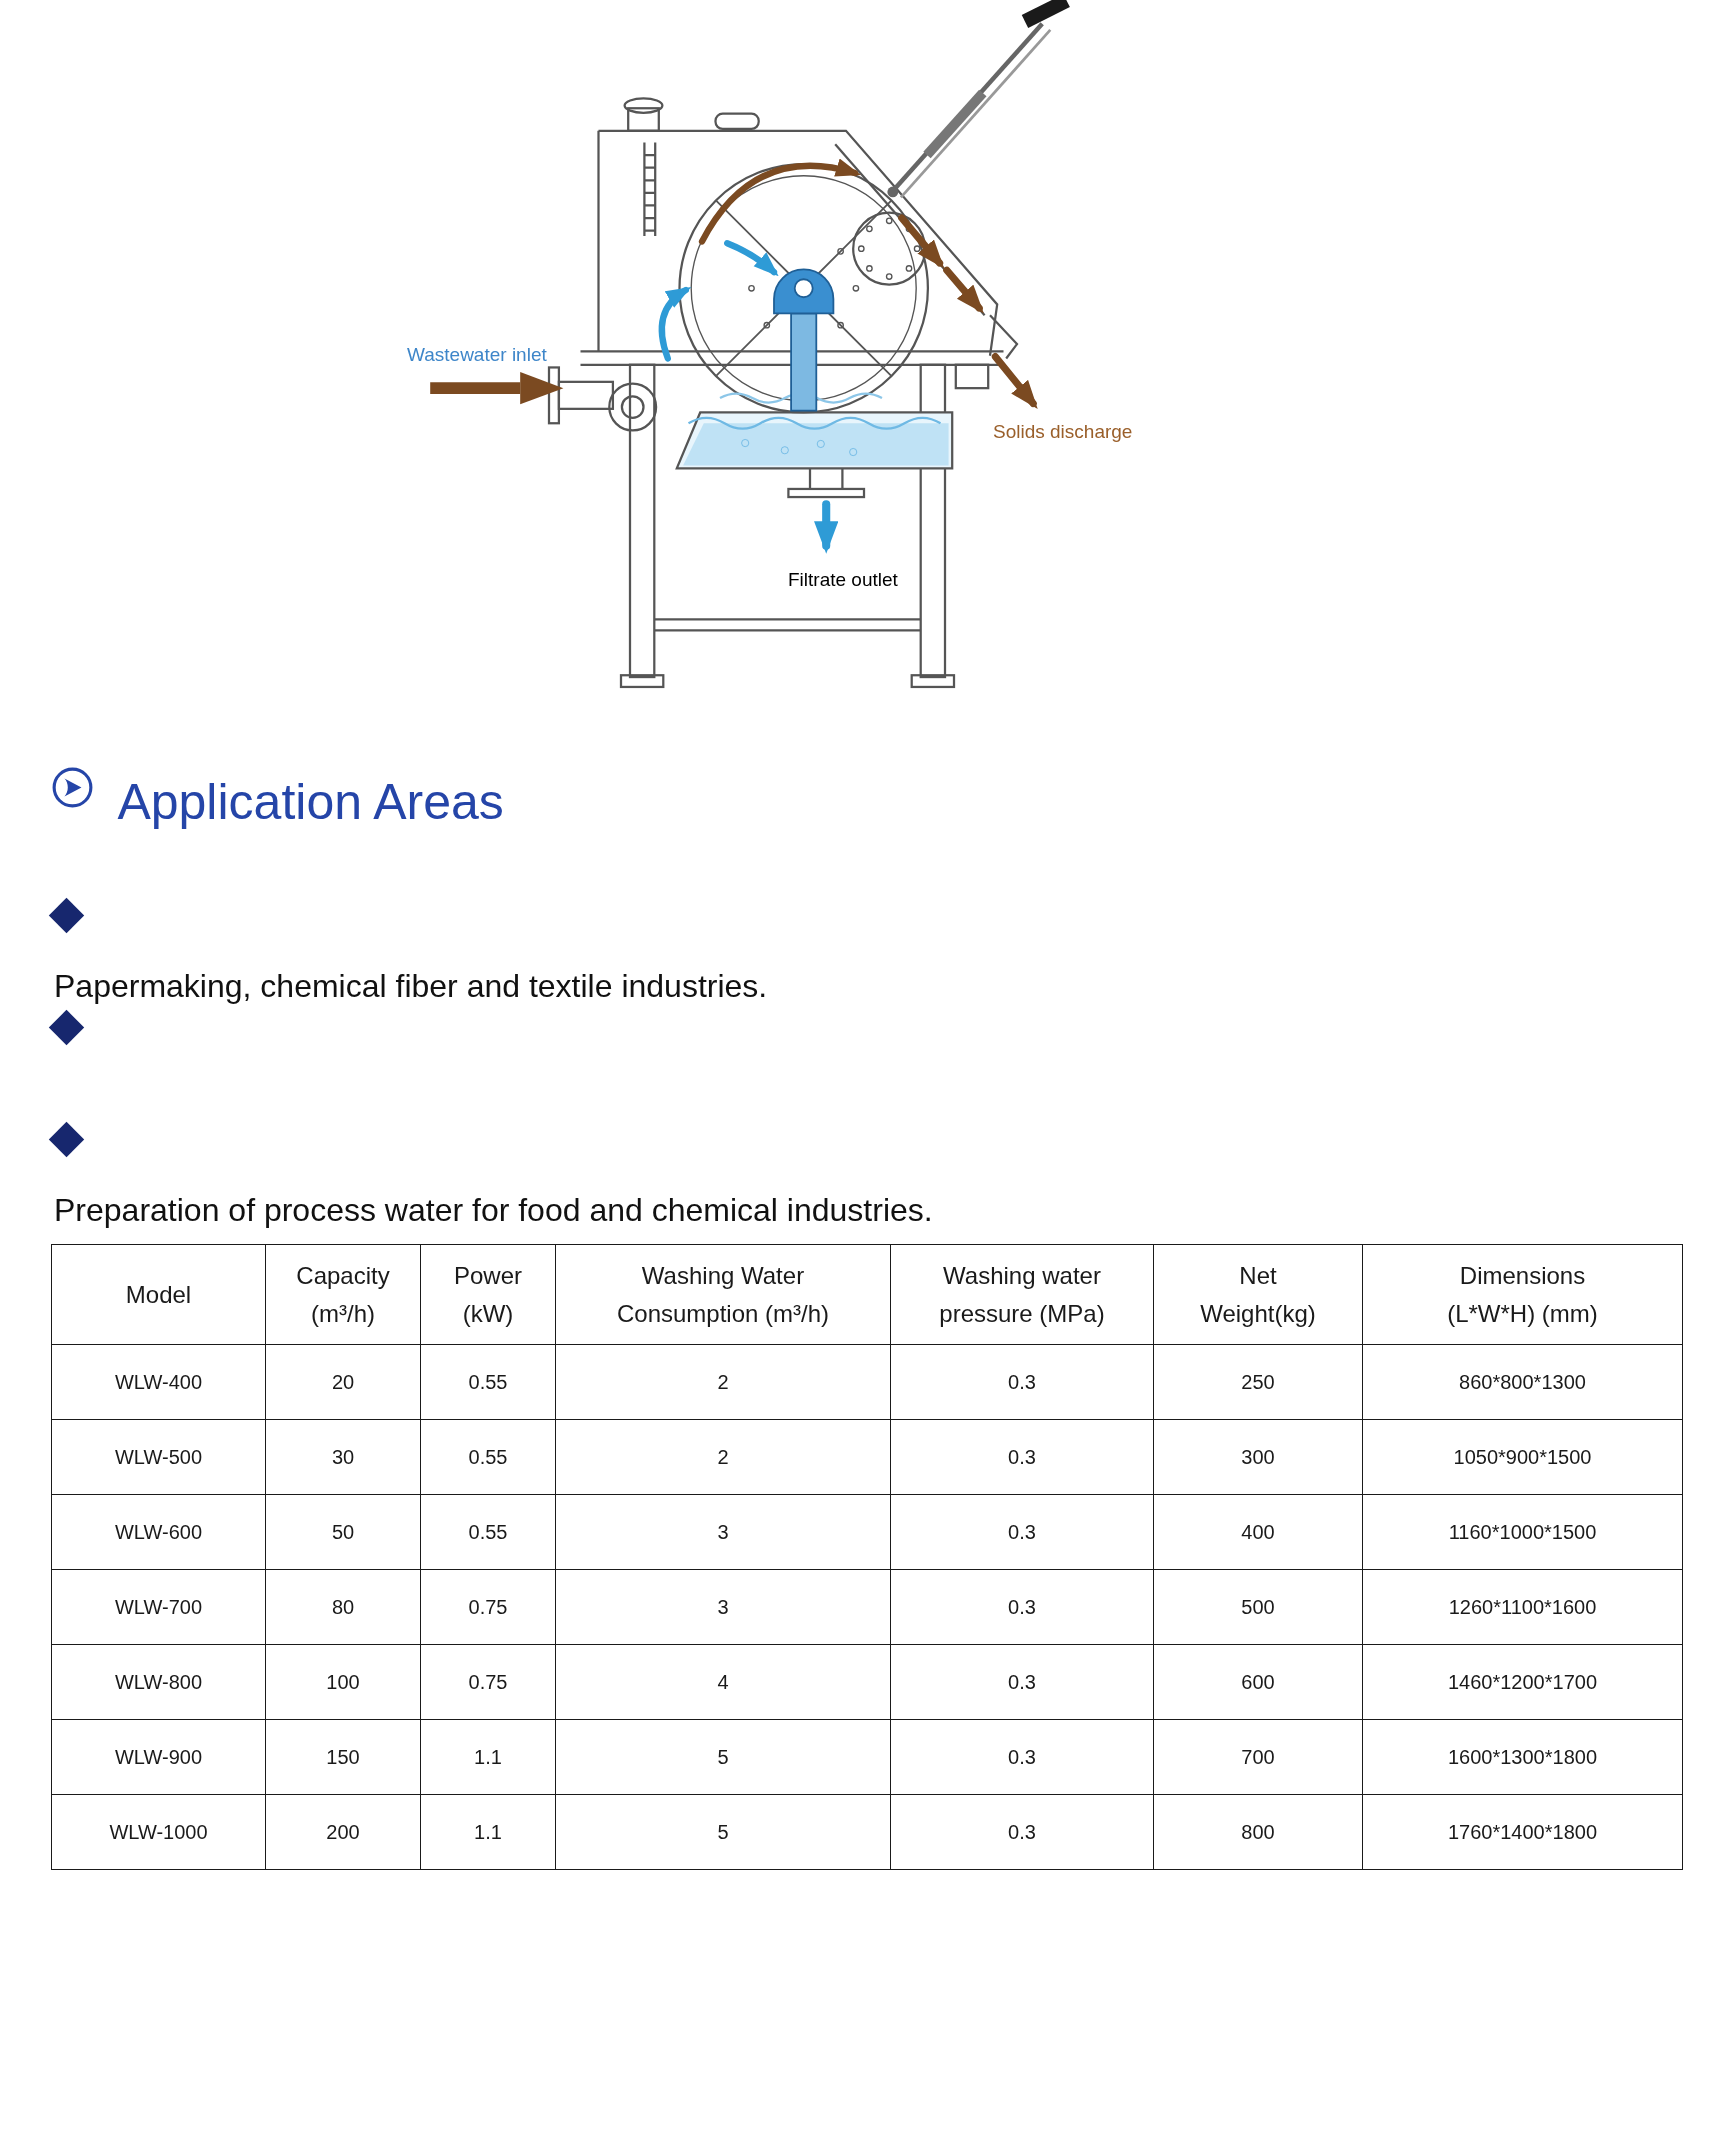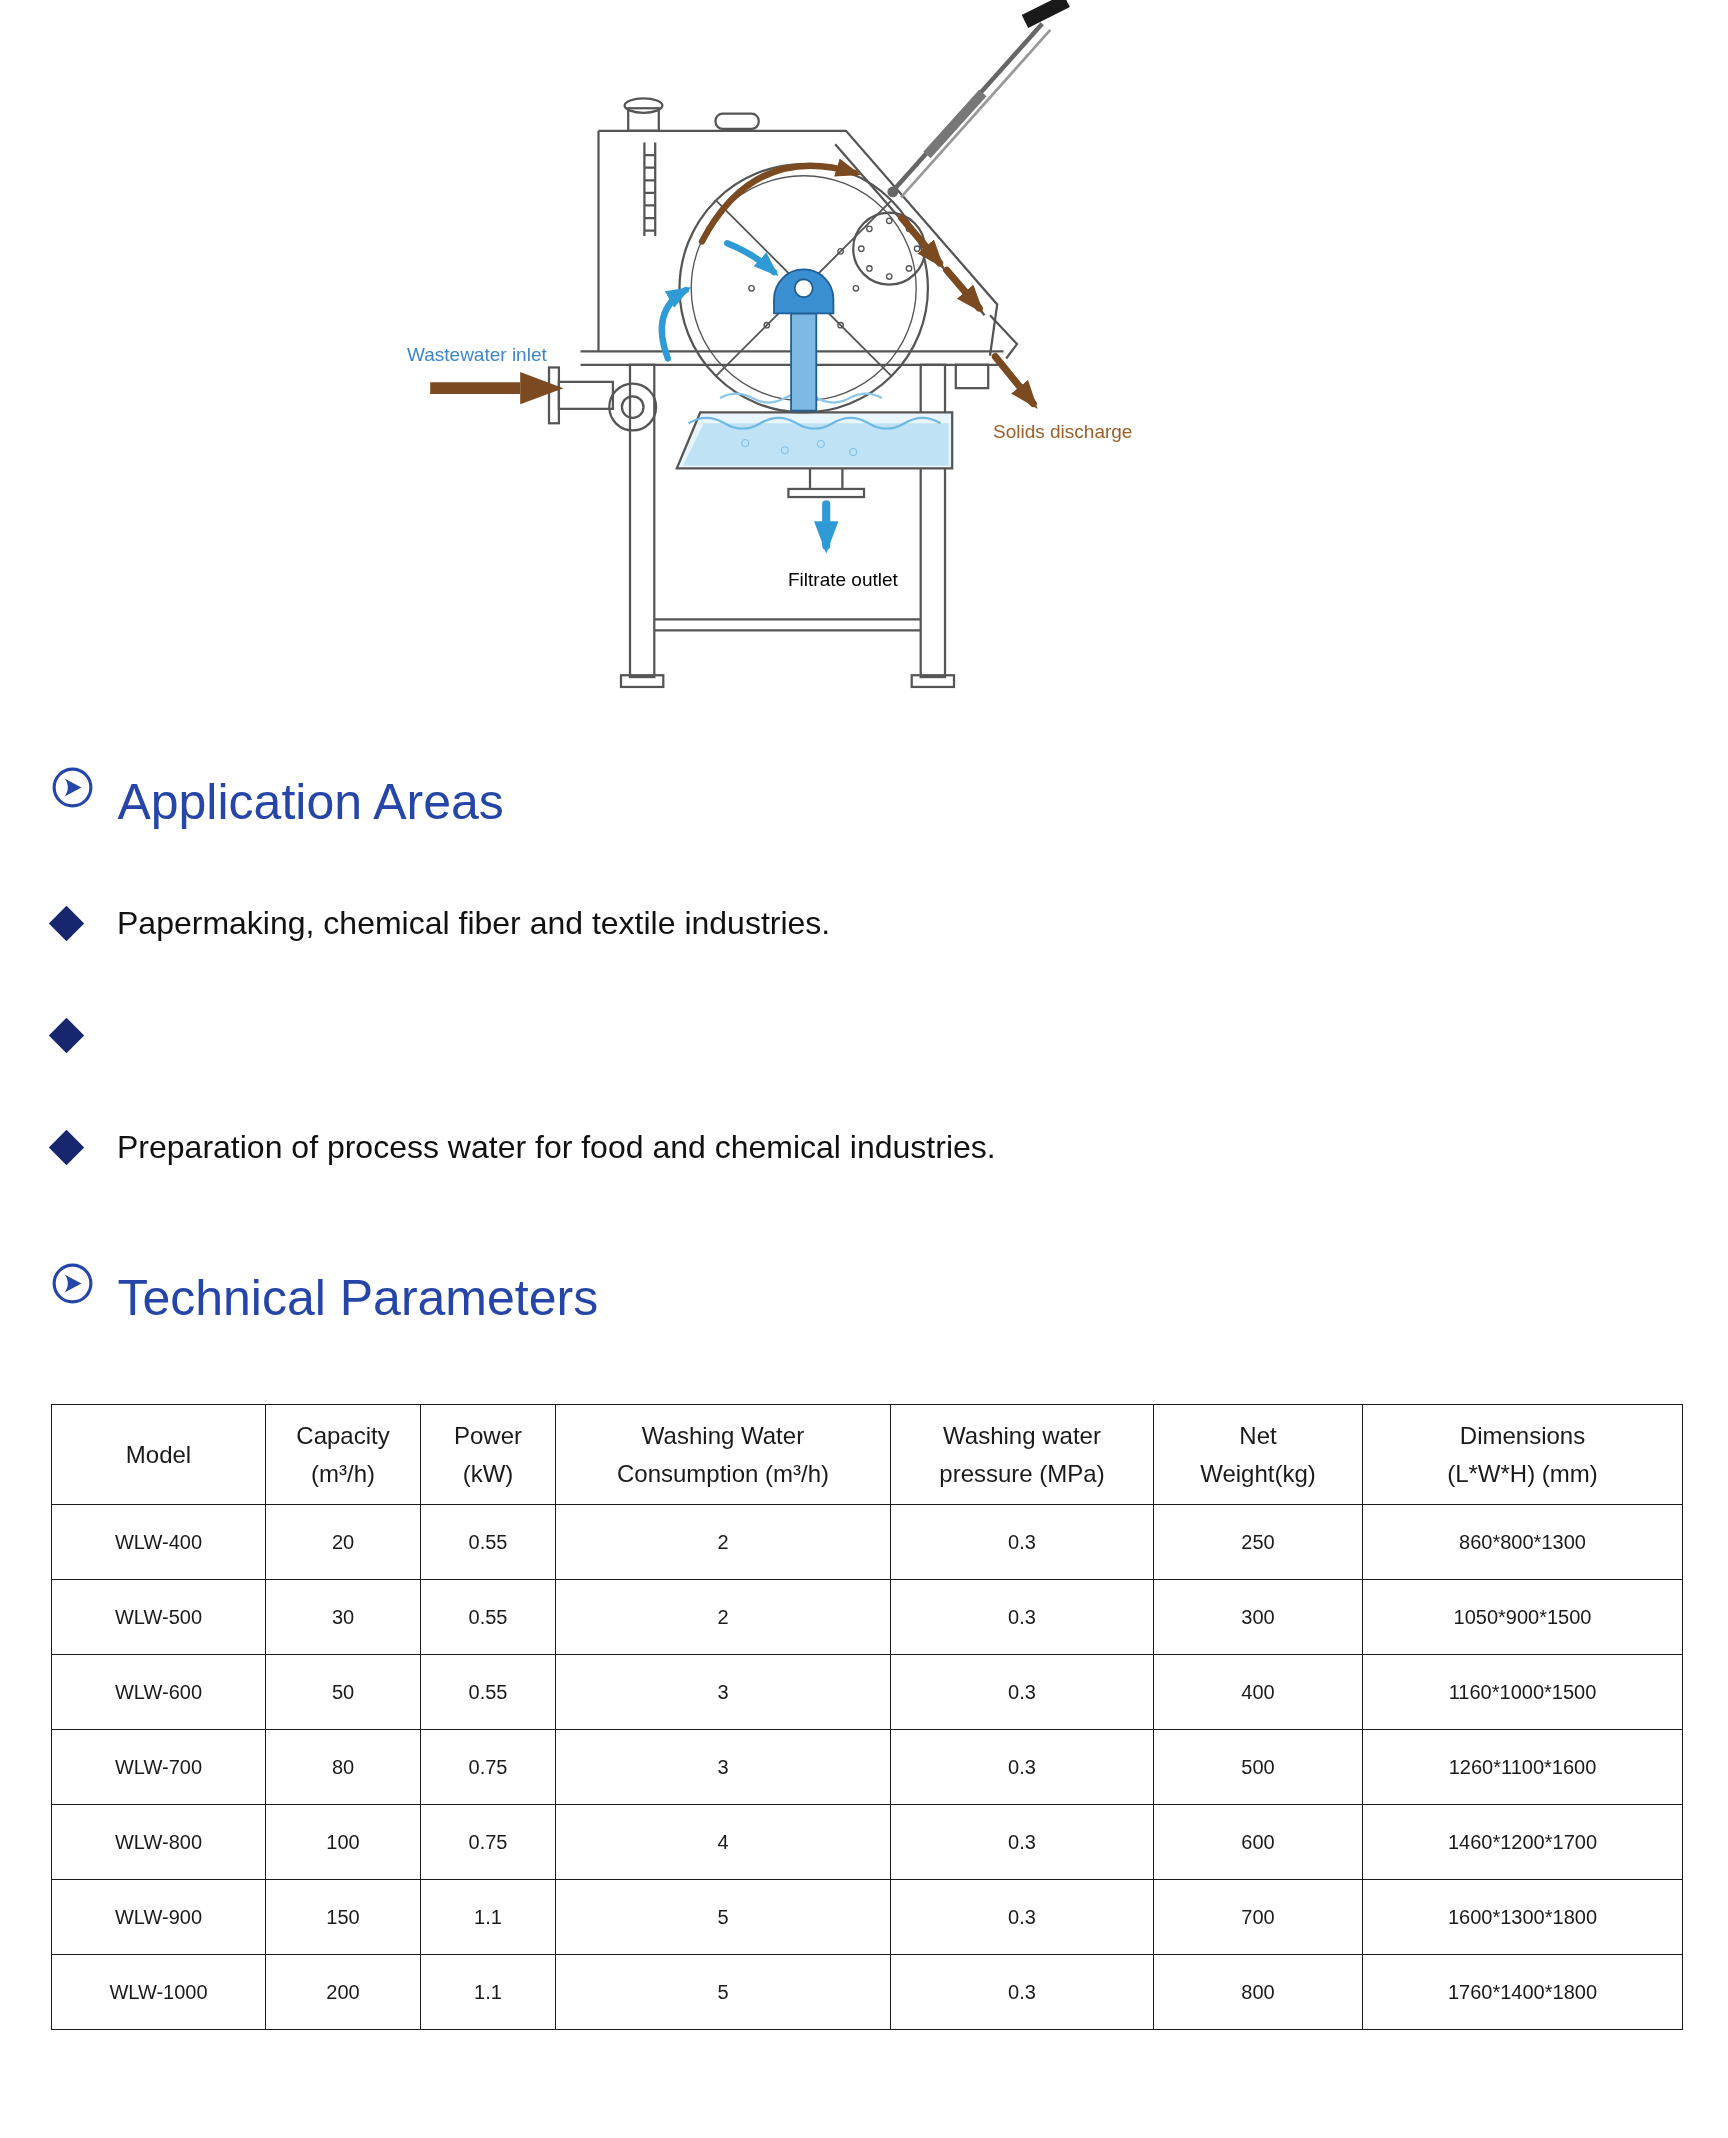--- a/index.html
+++ b/index.html
@@ -21,21 +21,21 @@
   
   .section-heading { display:flex; align-items:center; gap:23.4px; margin-left:51px; }
   .sh-1 { margin-top:54px; }
   .sh-2 { margin-top:22.5px; }
   .heading-icon { flex:none; width:43px; height:43px; }
   .heading-icon svg { display:block; }
   .section-title { font-size:50px; font-weight:400; color:#2545a8; line-height:58px;margin-top:30px; }
 
   
   .bullets { list-style:none; margin:72px 0 0 54px; }
-  .bullet { display:flex; align-items:center; gap:38px; height:40px; margin-bottom:72px; }
+  .bullet { display:flex; align-items:flex-start; gap:38px; height:40px; margin-bottom:72px;flex-direction:column; }
   .diamond { flex:none; width:25px; height:25px; background:#17276e; transform:rotate(45deg); }
   .bullet-text { font-size:32px; line-height:40px; color:#111; }
 
   
   .spec-table { border-collapse:collapse; table-layout:fixed; width:1630px; margin:77px 0 0 51px; background:#fff; }
   .spec-table th, .spec-table td {
     border:0.9px solid #1a1a1a; text-align:center; vertical-align:middle;
     font-weight:400; padding:0 5.4px;
   }
   .spec-table th { height:100px; font-size:24px; }
@@ -179,29 +179,20 @@
     </li>
     <li class="bullet">
       <span class="diamond"></span>
     </li>
     <li class="bullet">
       <span class="diamond"></span>
       <span class="bullet-text">Preparation of process water for food and chemical industries.</span>
     </li>
   </ul>
 
-  <div class="section-heading sh-2">
-    <span class="heading-icon">
-      <svg viewBox="0 0 48 48" width="43" height="43">
-        <circle cx="24" cy="24" r="20.5" fill="none" stroke="#2545a8" stroke-width="3.5"></circle>
-        <path d="M15,14 L34,24 L15,34 C20,29 20,19 15,14 Z" fill="#2545a8"></path>
-      </svg>
-    </span>
-    <h2 class="section-title">Technical Parameters</h2>
-  </div>
 
   <table class="spec-table">
     <colgroup>
       <col style="width:214px">
         <col style="width:155px">
         <col style="width:135px">
       <col style="width:335px">
         <col style="width:263px">
         <col style="width:209px">
       <col style="width:320px">

